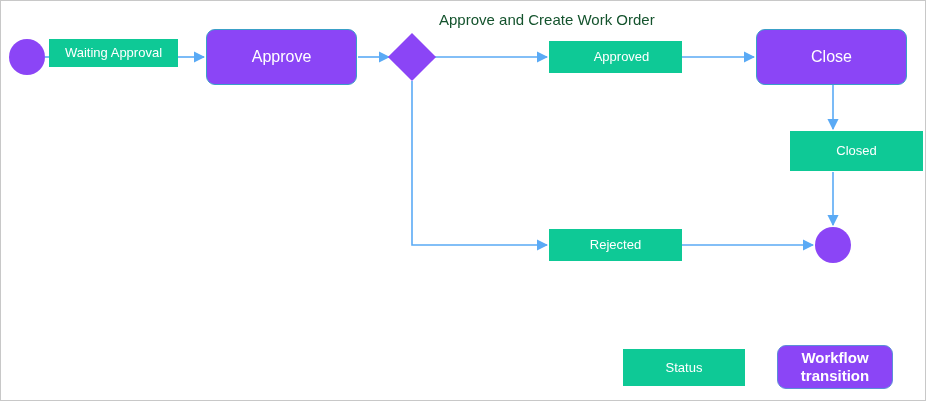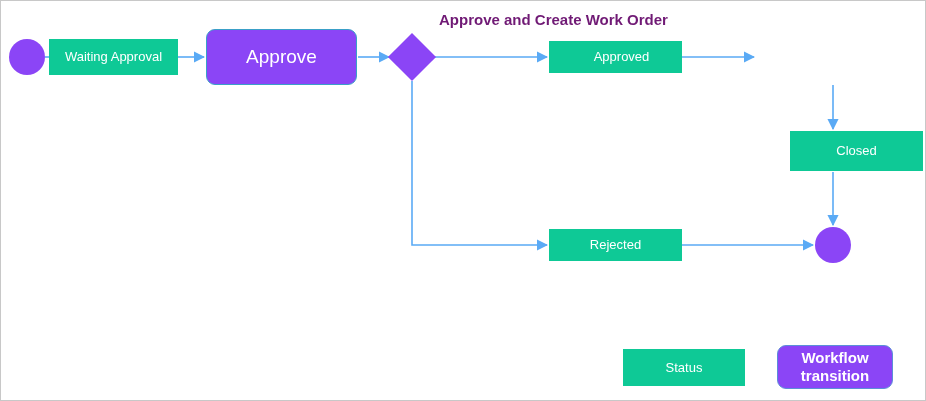--- a/index.html
+++ b/index.html
@@ -38,36 +38,35 @@
     line-height: 1.18;
   }
   .status-node {
     background: #0ec996;
     font-size: 13px;
   }
   .transition-node {
     background: #8b45f6;
     border: 1px solid #3aa0c8;
     border-radius: 9px;
-    font-size: 19px;
+    font-size: 16px;
   }
   .terminal-node {
     background: #8b45f6;
     border-radius: 50%;
   }
   .diamond-node {
     background: #8b45f6;
     transform: rotate(45deg);
   }
   .edge-label {
     position: absolute;
-    color: #701a75;
+    color: #14532d;
     font-size: 15px;
     white-space: nowrap;
-    font-weight: bold;
   }
   .legend-status {
     background: #0ec996;
     font-size: 13px;
   }
   .legend-transition {
     background: #8b45f6;
     border: 1px solid #5b8fd8;
     border-radius: 9px;
     font-size: 15px;
@@ -93,34 +92,37 @@
       <line x1="681" y1="56" x2="753" y2="56" marker-end="url(#arrow)"></line>
       <line x1="832" y1="84" x2="832" y2="128" marker-end="url(#arrow)"></line>
       <line x1="832" y1="171" x2="832" y2="224" marker-end="url(#arrow)"></line>
       <path d="M 411 80 L 411 244 L 546 244" marker-end="url(#arrow)"></path>
       <line x1="681" y1="244" x2="812" y2="244" marker-end="url(#arrow)"></line>
     </g>
   </svg>
 
   <div class="node terminal-node" style="left:8px; top:38px; width:36px; height:36px;"></div>
 
-  <div class="node status-node" style="left:48px; top:38px; width:129px; height:36px;">
+  <div class="node status-node" style="left:48px; top:38px; width:129px; height:28px;">
     <span>Waiting Approval</span>
   </div>
 
   <div class="node transition-node" style="left:205px; top:28px; width:151px; height:56px;">
     <span>Approve</span>
   </div>
 
   <div class="node diamond-node" style="left:394px; top:39px; width:34px; height:34px;"></div>
 
   <div class="node status-node" style="left:548px; top:40px; width:133px; height:32px;padding-left:12px;">
     <span>Approved</span>
   </div>
 
+  <div class="node transition-node" style="left:755px; top:28px; width:151px; height:56px;">
+    <span>Close</span>
+  </div>
 
   <div class="node status-node" style="left:765px; top:130px; width:133px; height:40px;margin-left:24px;">
     <span>Closed</span>
   </div>
 
   <div class="node status-node" style="left:548px; top:228px; width:133px; height:32px;text-align:right;">
     <span>Rejected</span>
   </div>
 
   <div class="node terminal-node" style="left:814px; top:226px; width:36px; height:36px;"></div>

